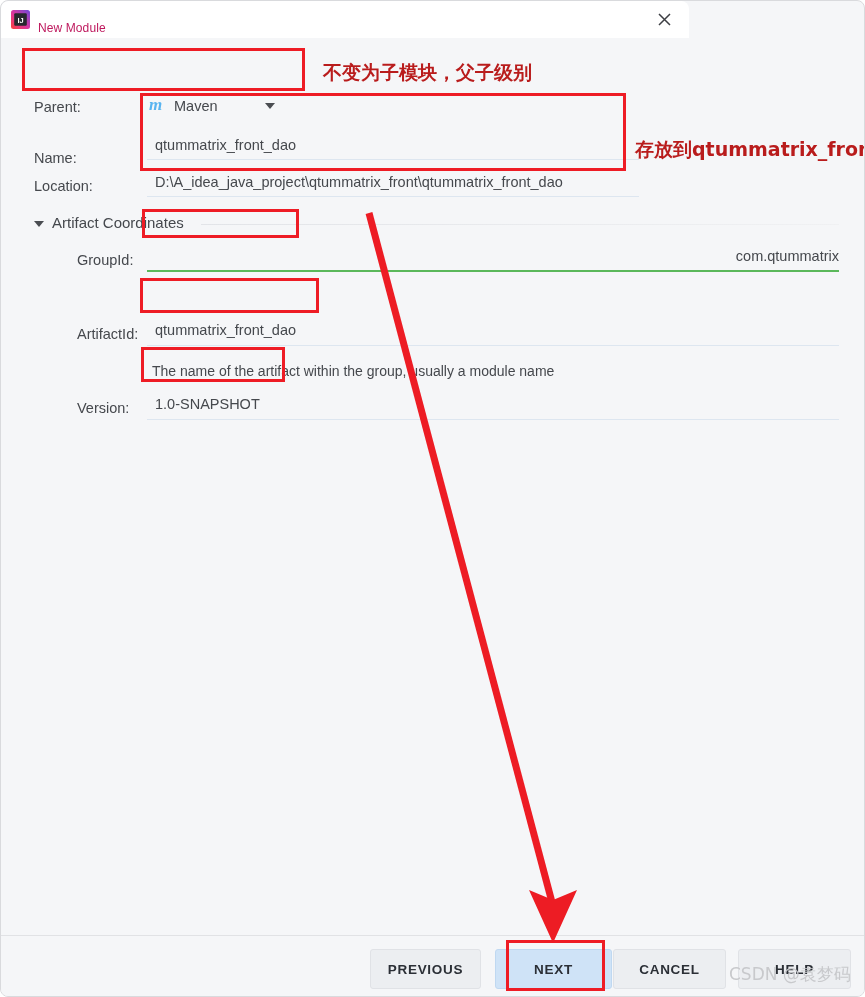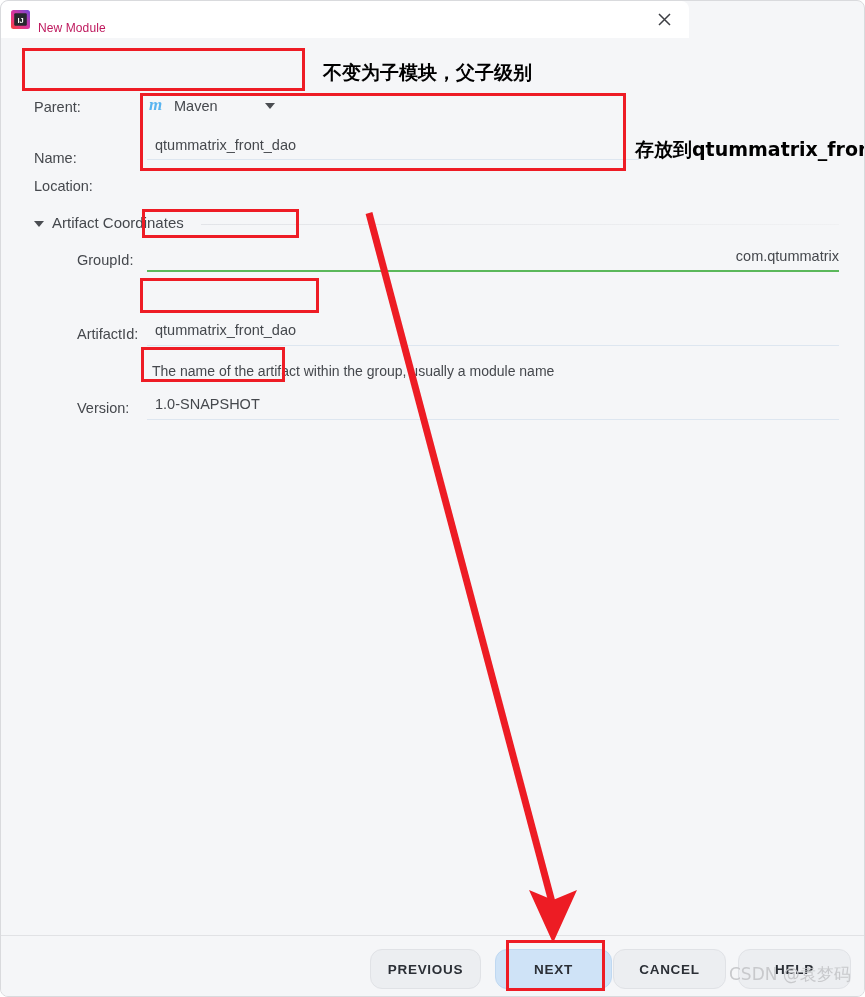--- a/index.html
+++ b/index.html
@@ -171,21 +171,21 @@
     height: 60px;
     background: #f5f6f8;
     border-top: 1px solid #e1e2e5;
   }
   .btn {
     position: absolute;
     top: 13px;
     height: 40px;
     background: #eceef1;
     border: 1px solid #e0e2e6;
-    border-radius: 12px;
+    border-radius: 3px;
     font-family: "Liberation Sans", "DejaVu Sans", sans-serif;
     font-size: 13.5px;
     font-weight: bold;
     letter-spacing: 0.7px;
     color: #2b2f36;
     cursor: pointer;
     display: flex;
     align-items: center;
     justify-content: center;
     box-sizing: border-box;
@@ -197,21 +197,21 @@
 
   
   .redbox {
     position: absolute;
     border: 3px solid #ee1c25;
     box-sizing: border-box;
     pointer-events: none;
   }
   .redtext {
     position: absolute;
-    color: #000000;
+    color: #b91c1c;
     font-size: 19px;
     font-weight: bold;
     white-space: nowrap;
     font-family: "DejaVu Sans", "Liberation Sans", sans-serif;
     pointer-events: none;
   }
   .arrow-svg {
     position: absolute;
     left: 0; top: 0;
     width: 865px; height: 997px;
@@ -264,20 +264,21 @@
         </span>
       <span class="combo-value">Maven</span>
       <span class="combo-arrow"></span>
     </div>
 
     <div class="row-label" style="left:33px; top:66px; top:66px;"></div>
     <div class="row-label" style="left:33px; top:112px;">Name:</div>
     <input class="tfield" style="left: 146px; top: 95px; width: 492px; height: 27px;" value="qtummatrix_front_dao" placeholder="Module name">
 
     <div class="row-label" style="left:33px; top:140px;">Location:</div>
+    <input class="tfield" style="left: 146px; top: 132px; width: 492px; height: 27px;" value="D:\A_idea_java_project\qtummatrix_front\qtummatrix_front_dao">
 
     <div class="section-toggle">
       <i></i>
     </div>
     <div class="section-title">Artifact Coordinates</div>
     <div class="section-rule"></div>
 
     <div class="row-label" style="left:76px; top:214px;text-align:center;">GroupId:</div>
     <input class="tfield green" style="left: 146px; top: 206px; width: 692px; height: 28px; text-align: right;" value="com.qtummatrix">
 

